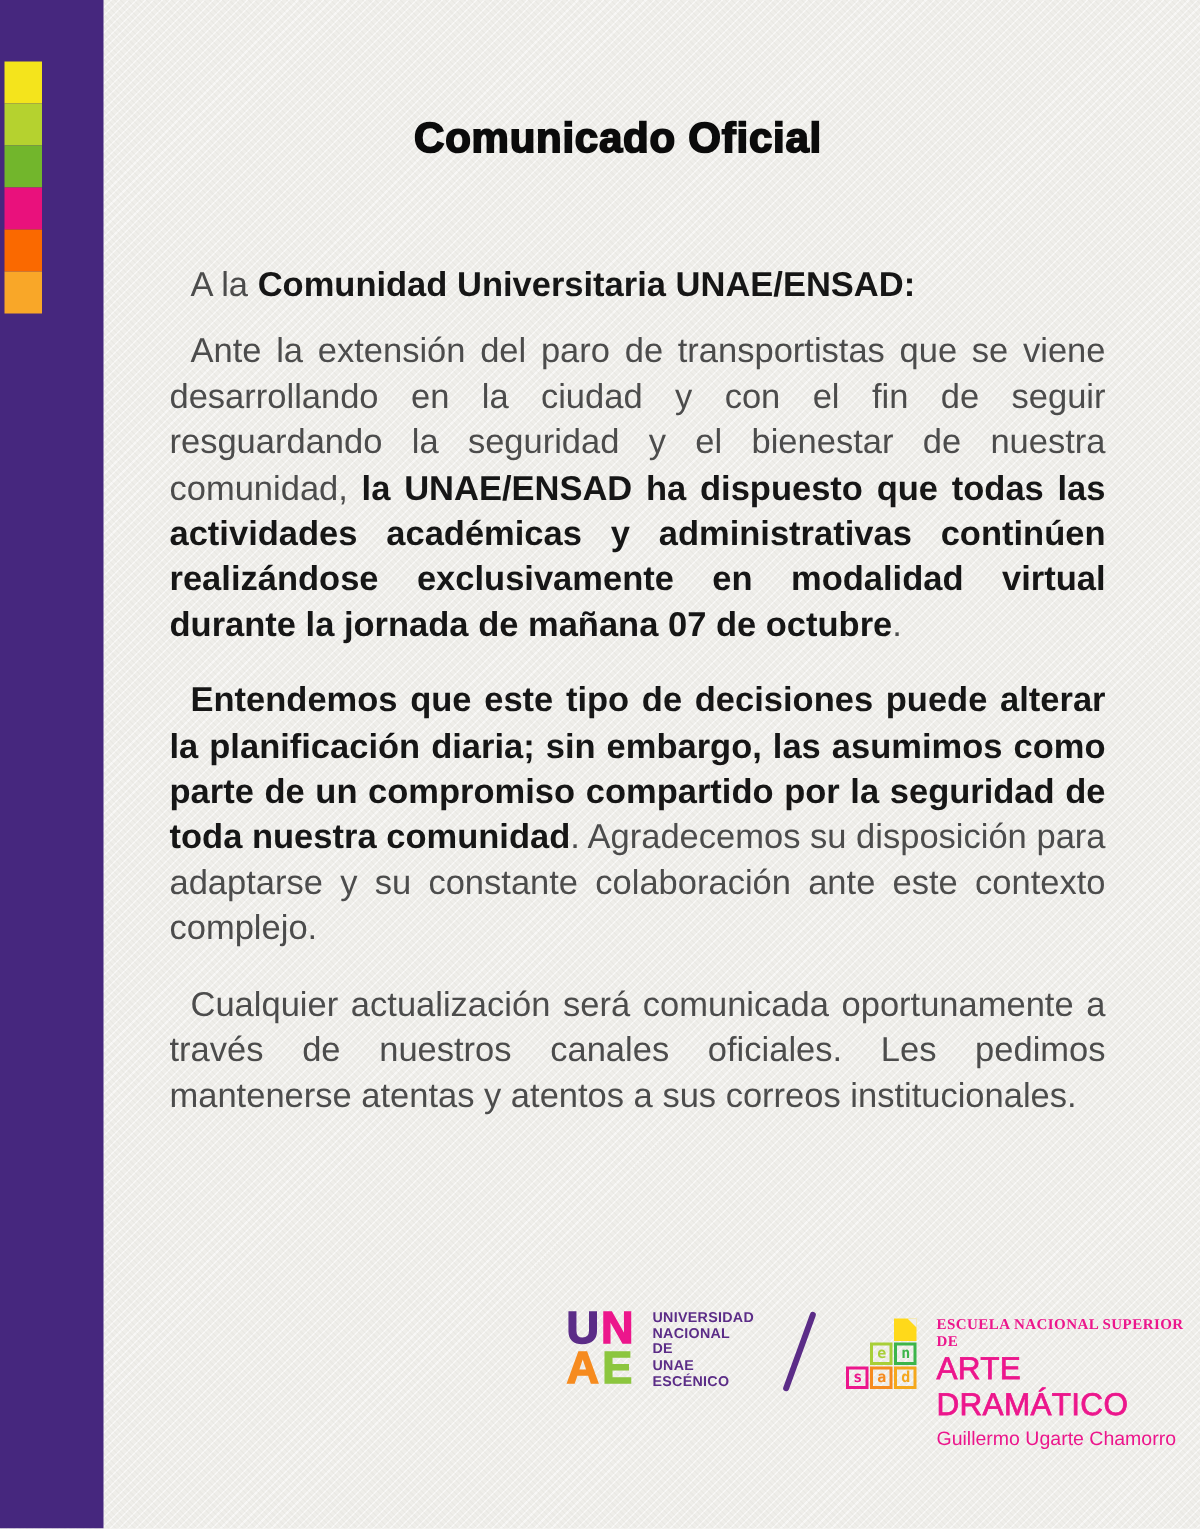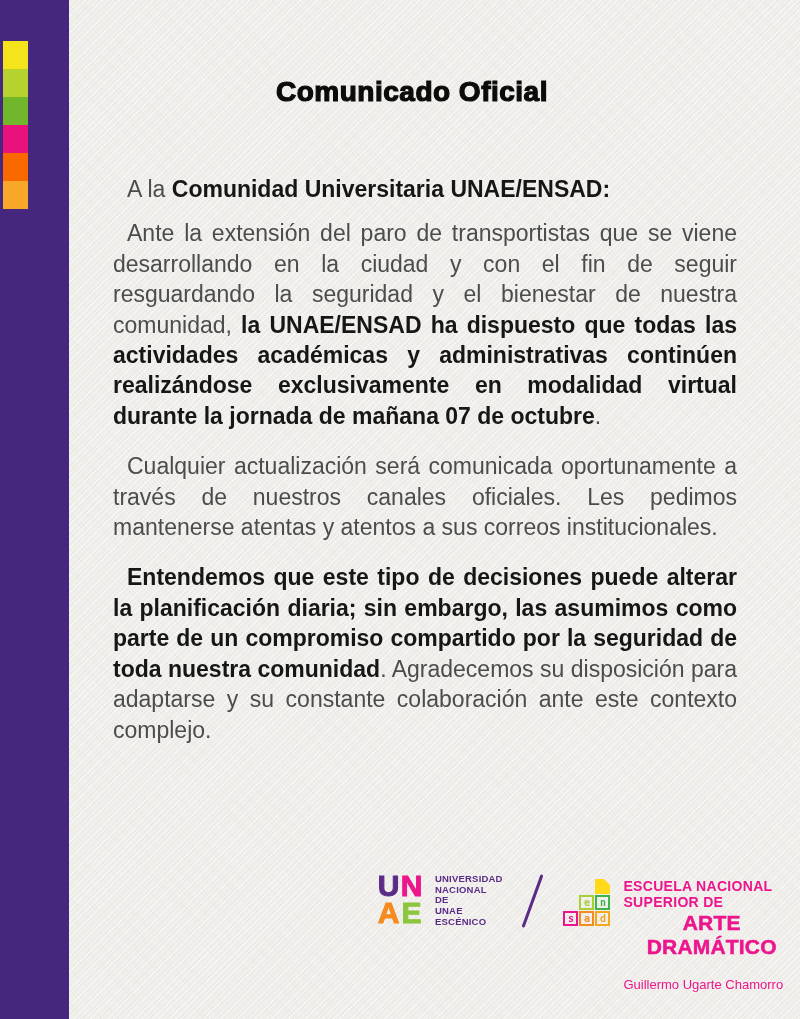--- a/index.html
+++ b/index.html
@@ -33,24 +33,24 @@
   
   .ensad-mark{display:grid;grid-template-columns:repeat(3,15px);grid-auto-rows:15px;gap:1px;margin-top:7px;}
   .mk{box-sizing:border-box;border:2px solid currentColor;display:flex;align-items:center;
     justify-content:center;font-weight:700;font-size:10px;font-family:"DejaVu Sans Mono",monospace;}
   .mk-top{position:relative;grid-column:3;grid-row:1;}
   .mk-top .fold{position:absolute;top:0;right:0;width:0;height:0;
     border-top:6px solid #efeeea;border-left:6px solid transparent;}
   .c2r2{grid-column:2;grid-row:2;} .c3r2{grid-column:3;grid-row:2;}
   .c1r3{grid-column:1;grid-row:3;} .c2r3{grid-column:2;grid-row:3;} .c3r3{grid-column:3;grid-row:3;}
   .ensad-wordmark{margin-left:13px;margin-top:6px;}
-  .ensad-line1{font-size:14px;font-weight:700;letter-spacing:.3px;}
-  .ensad-line2{font-size:21px;font-weight:700;letter-spacing:.2px;margin-top:1px;text-align:center;
+  .ensad-line1{font-size:10px;font-weight:700;letter-spacing:.3px;font-family:Liberation Serif, serif;}
+  .ensad-line2{font-size:21px;font-weight:400;letter-spacing:.2px;margin-top:1px;
     -webkit-text-stroke:.5px currentColor;}
-  .ensad-line3{font-size:13px;font-weight:500;margin-top:18px;}
+  .ensad-line3{font-size:13px;font-weight:500;margin-top:2px;}
 </style>
 </head>
 <body>
 
 <div class="page">
 
   <div class="left-bar" style="background-color: rgb(70, 39, 126);"></div>
 
   <div class="accent-squares">
     <div class="accent-square" style="background-color: rgb(244, 228, 28);"></div>
@@ -59,22 +59,22 @@
     <div class="accent-square" style="background-color: rgb(233, 17, 124);"></div>
     <div class="accent-square" style="background-color: rgb(250, 105, 0);"></div>
     <div class="accent-square" style="background-color: rgb(249, 167, 40);"></div>
   </div>
 
   <div class="page-title">Comunicado Oficial</div>
 
   <div class="text-col">
     <div class="salutation"><span>A la </span><span class="b">Comunidad Universitaria UNAE/ENSAD:</span></div>
     <p><span>Ante la extensión del paro de transportistas que se viene desarrollando en la ciudad y con el fin de seguir resguardando la seguridad y el bienestar de nuestra comunidad, </span><span class="b">la UNAE/ENSAD ha dispuesto que todas las actividades académicas y administrativas continúen realizándose exclusivamente en modalidad virtual durante la jornada de mañana 07 de octubre</span><span>.</span></p>
+    <p><span class="b">Entendemos que este tipo de decisiones puede alterar la planificación diaria; sin embargo, las asumimos como parte de un compromiso compartido por la seguridad de toda nuestra comunidad</span><span>. Agradecemos su disposición para adaptarse y su constante colaboración ante este contexto complejo.</span></p>
     <p><span>Cualquier actualización será comunicada oportunamente a través de nuestros canales oficiales. Les pedimos mantenerse atentas y atentos a sus correos institucionales.</span></p>
-    <p><span class="b">Entendemos que este tipo de decisiones puede alterar la planificación diaria; sin embargo, las asumimos como parte de un compromiso compartido por la seguridad de toda nuestra comunidad</span><span>. Agradecemos su disposición para adaptarse y su constante colaboración ante este contexto complejo.</span></p>
   </div>
 
   <div class="footer-logos">
 
     <div class="unae-mark">
       <span style="color: rgb(91, 44, 135);">U</span>
       <span style="color: rgb(236, 22, 140);">N</span>
       <span style="color: rgb(246, 139, 31);">A</span>
       <span style="color: rgb(140, 198, 62);">E</span>
     </div>

